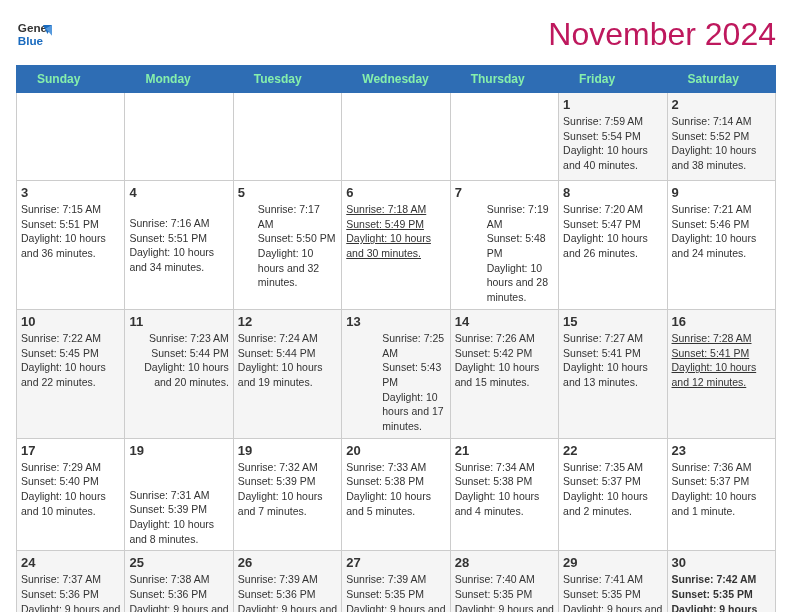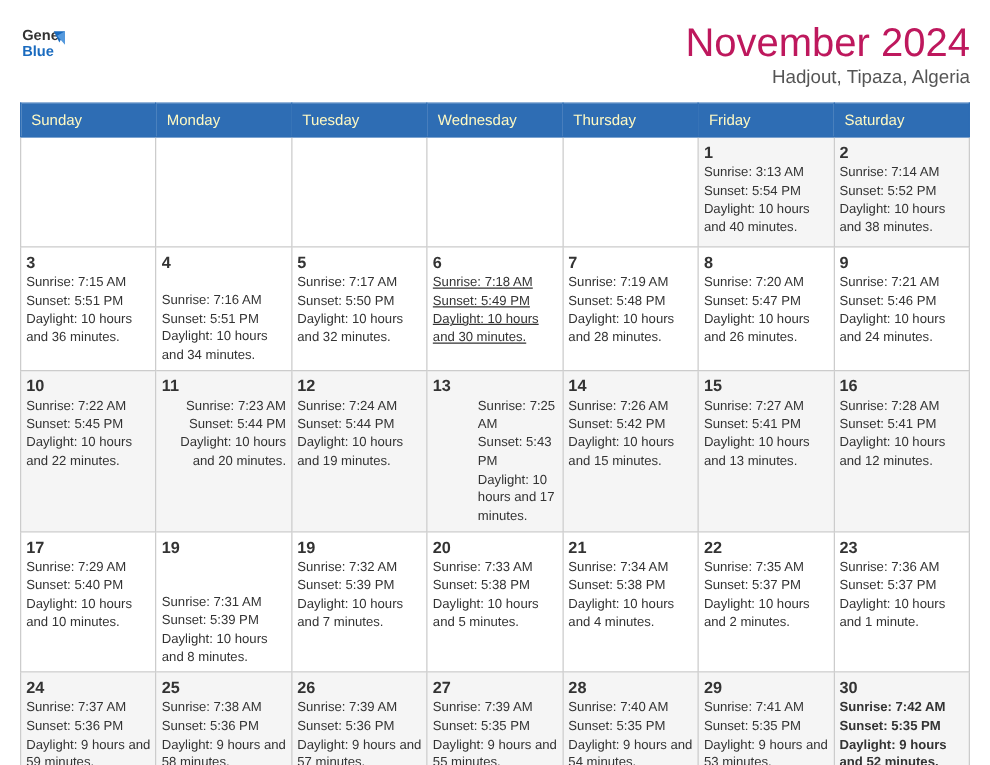--- a/index.html
+++ b/index.html
@@ -37,24 +37,24 @@
       font-size: 15px;
       color: #555;
     }
     table {
       width: 100%;
       border-collapse: collapse;
       table-layout: fixed;
     }
     thead th {
       background-color: #2e6db4;
-      color: #fef9c3;
-      padding: 6px 8px;
+      color: #86efac;
+      padding: 6px 20px;
       font-size: 12px;
-      font-weight: normal;
+      font-weight: bold;
       text-align: left;
       border: 1px solid #2e6db4;
     }
     tbody td {
       vertical-align: top;
       border: 1px solid #ccc;
       padding: 4px 4px;
       font-size: 10.5px;
       color: #333;
       background: #fff;
@@ -85,21 +85,20 @@
   <div class="logo">
     <svg class="logo-icon" viewBox="0 0 40 40" xmlns="http://www.w3.org/2000/svg">
       <text x="2" y="18" font-size="13" font-weight="bold" fill="#333">General</text>
       <text x="2" y="32" font-size="13" font-weight="bold" fill="#1a6bbf">Blue</text>
       <polygon points="30,10 40,10 35,20" fill="#1a6bbf"></polygon>
       <polygon points="33,14 40,10 40,22" fill="#5599dd"></polygon>
     </svg>
   </div>
   <div class="title-area">
     <div class="month-title">November 2024</div>
-    <div class="subtitle">Hadjout, Tipaza, Algeria</div>
   </div>
 </div>
 
 <table>
   <thead>
     <tr>
     <th>Sunday</th>
         <th>Monday</th>
         <th>Tuesday</th>
         <th>Wednesday</th>
@@ -110,21 +109,21 @@
   </thead>
   <tbody>
   <tr>
         <td class="empty-cell"></td>
         <td class="empty-cell"></td>
         <td class="empty-cell"></td>
         <td class="empty-cell"></td>
         <td class="empty-cell"></td>
         <td>
           <span class="day-num">1</span>
-          <div class="day-info" style="white-space: pre-line;">Sunrise: 3:13 AM
+          <div class="day-info" style="white-space: pre-line;">Sunrise: 7:59 AM
 Sunset: 5:54 PM
 Daylight: 10 hours and 40 minutes.</div>
         </td>
         <td>
           <span class="day-num">2</span>
           <div class="day-info" style="white-space: pre-line;">Sunrise: 7:14 AM
 Sunset: 5:52 PM
 Daylight: 10 hours and 38 minutes.</div>
         </td>
       </tr>
@@ -136,33 +135,33 @@
 Daylight: 10 hours and 36 minutes.</div>
         </td>
         <td>
           <span class="day-num">4</span>
           <div class="day-info" style="white-space: pre-line; margin-top: 16px;">Sunrise: 7:16 AM
 Sunset: 5:51 PM
 Daylight: 10 hours and 34 minutes.</div>
         </td>
         <td>
           <span class="day-num">5</span>
-          <div class="day-info" style="white-space: pre-line;">Sunrise: 7:17 AM
+          <div class="day-info" style="white-space: pre-line; margin-left: 20px;">Sunrise: 7:17 AM
 Sunset: 5:50 PM
 Daylight: 10 hours and 32 minutes.</div>
         </td>
         <td>
           <span class="day-num">6</span>
           <div class="day-info" style="white-space: pre-line; text-decoration: underline;">Sunrise: 7:18 AM
 Sunset: 5:49 PM
 Daylight: 10 hours and 30 minutes.</div>
         </td>
         <td>
           <span class="day-num">7</span>
-          <div class="day-info" style="white-space: pre-line;">Sunrise: 7:19 AM
+          <div class="day-info" style="white-space: pre-line; margin-left: 32px;">Sunrise: 7:19 AM
 Sunset: 5:48 PM
 Daylight: 10 hours and 28 minutes.</div>
         </td>
         <td>
           <span class="day-num">8</span>
           <div class="day-info" style="white-space: pre-line;">Sunrise: 7:20 AM
 Sunset: 5:47 PM
 Daylight: 10 hours and 26 minutes.</div>
         </td>
         <td>
@@ -204,21 +203,21 @@
 Daylight: 10 hours and 15 minutes.</div>
         </td>
         <td>
           <span class="day-num">15</span>
           <div class="day-info" style="white-space: pre-line;">Sunrise: 7:27 AM
 Sunset: 5:41 PM
 Daylight: 10 hours and 13 minutes.</div>
         </td>
         <td>
           <span class="day-num">16</span>
-          <div class="day-info" style="white-space: pre-line;">Sunrise: 7:28 AM
+          <div class="day-info" style="white-space: pre-line; text-decoration: underline;">Sunrise: 7:28 AM
 Sunset: 5:41 PM
 Daylight: 10 hours and 12 minutes.</div>
         </td>
       </tr>
       <tr>
         <td>
           <span class="day-num">17</span>
           <div class="day-info" style="white-space: pre-line;">Sunrise: 7:29 AM
 Sunset: 5:40 PM
 Daylight: 10 hours and 10 minutes.</div>

